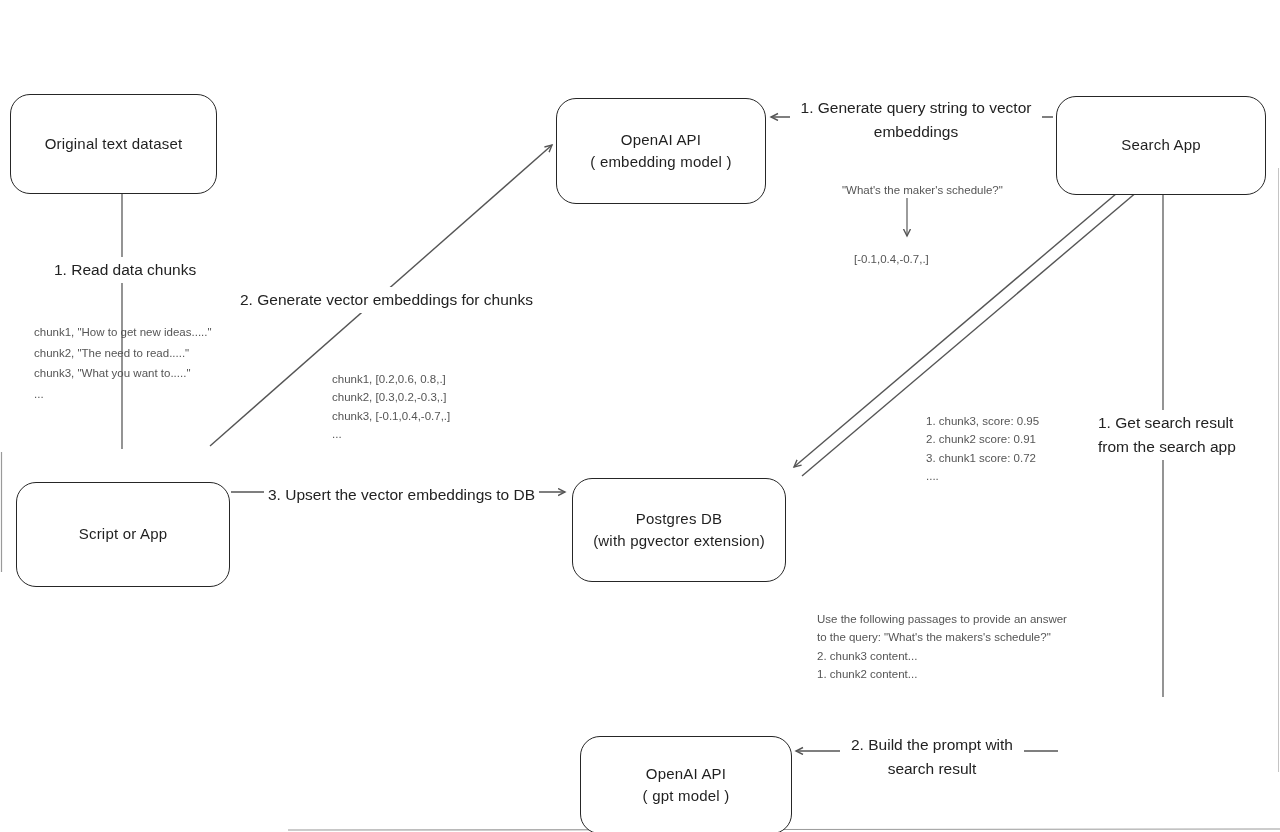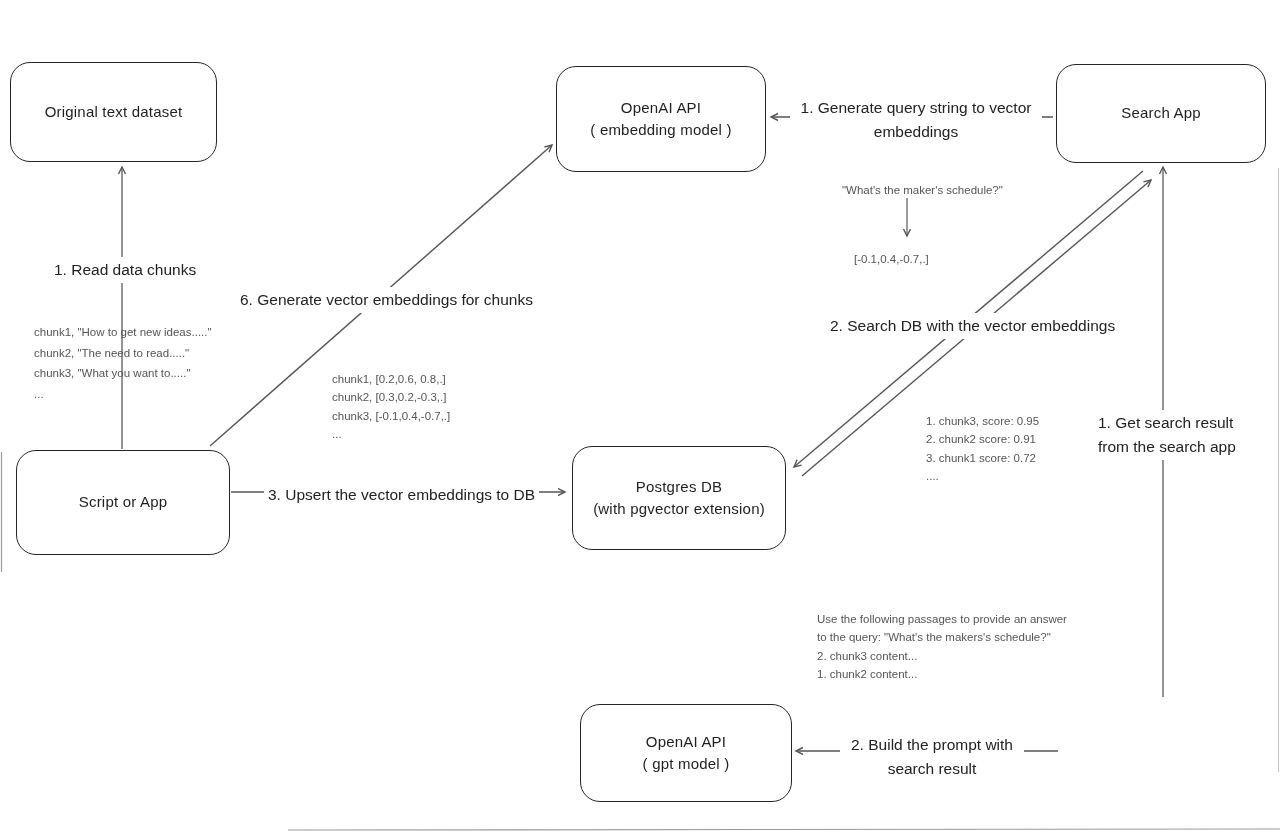--- a/index.html
+++ b/index.html
@@ -23,20 +23,21 @@
     border-radius: 20px;
     background: #ffffff;
     display: flex;
     flex-direction: column;
     align-items: center;
     justify-content: center;
     text-align: center;
     font-size: 15px;
     line-height: 1.5;
     letter-spacing: 0.2px;
+    margin-top: 32px;
   }
   .step {
     position: absolute;
     font-size: 15.5px;
     color: #222222;
     background: #ffffff;
     padding: 1px 4px;
     line-height: 1.55;
     white-space: nowrap;
   }
@@ -108,30 +109,29 @@
   </div>
 
   <div class="box" style="left:580px;top:704px;width:210px;height:96px">
     <span>OpenAI API</span>
     <span>( gpt model )</span>
   </div>
 
 
   <div class="step" style="left:50px;top:257px">1. Read data chunks</div>
 
-  <div class="step" style="left:236px;top:287px">6. Generate vector embeddings for chunks</div>
+  <div class="step" style="left:236px;top:287px">2. Generate vector embeddings for chunks</div>
 
   <div class="step" style="left:264px;top:482px">3. Upsert the vector embeddings to DB</div>
 
   <div class="step center" style="left:790px;top:95px;width:244px">
     <div>1. Generate query string to vector</div>
     <div>embeddings</div>
   </div>
 
-  <div class="step" style="left:826px;top:313px">2. Search DB with the vector embeddings</div>
 
   <div class="step" style="left:1094px;top:410px">
     <div>1. Get search result</div>
     <div>from the search app</div>
   </div>
 
   <div class="step center" style="left:840px;top:732px;width:176px">
     <div>2. Build the prompt with</div>
     <div>search result</div>
   </div>

